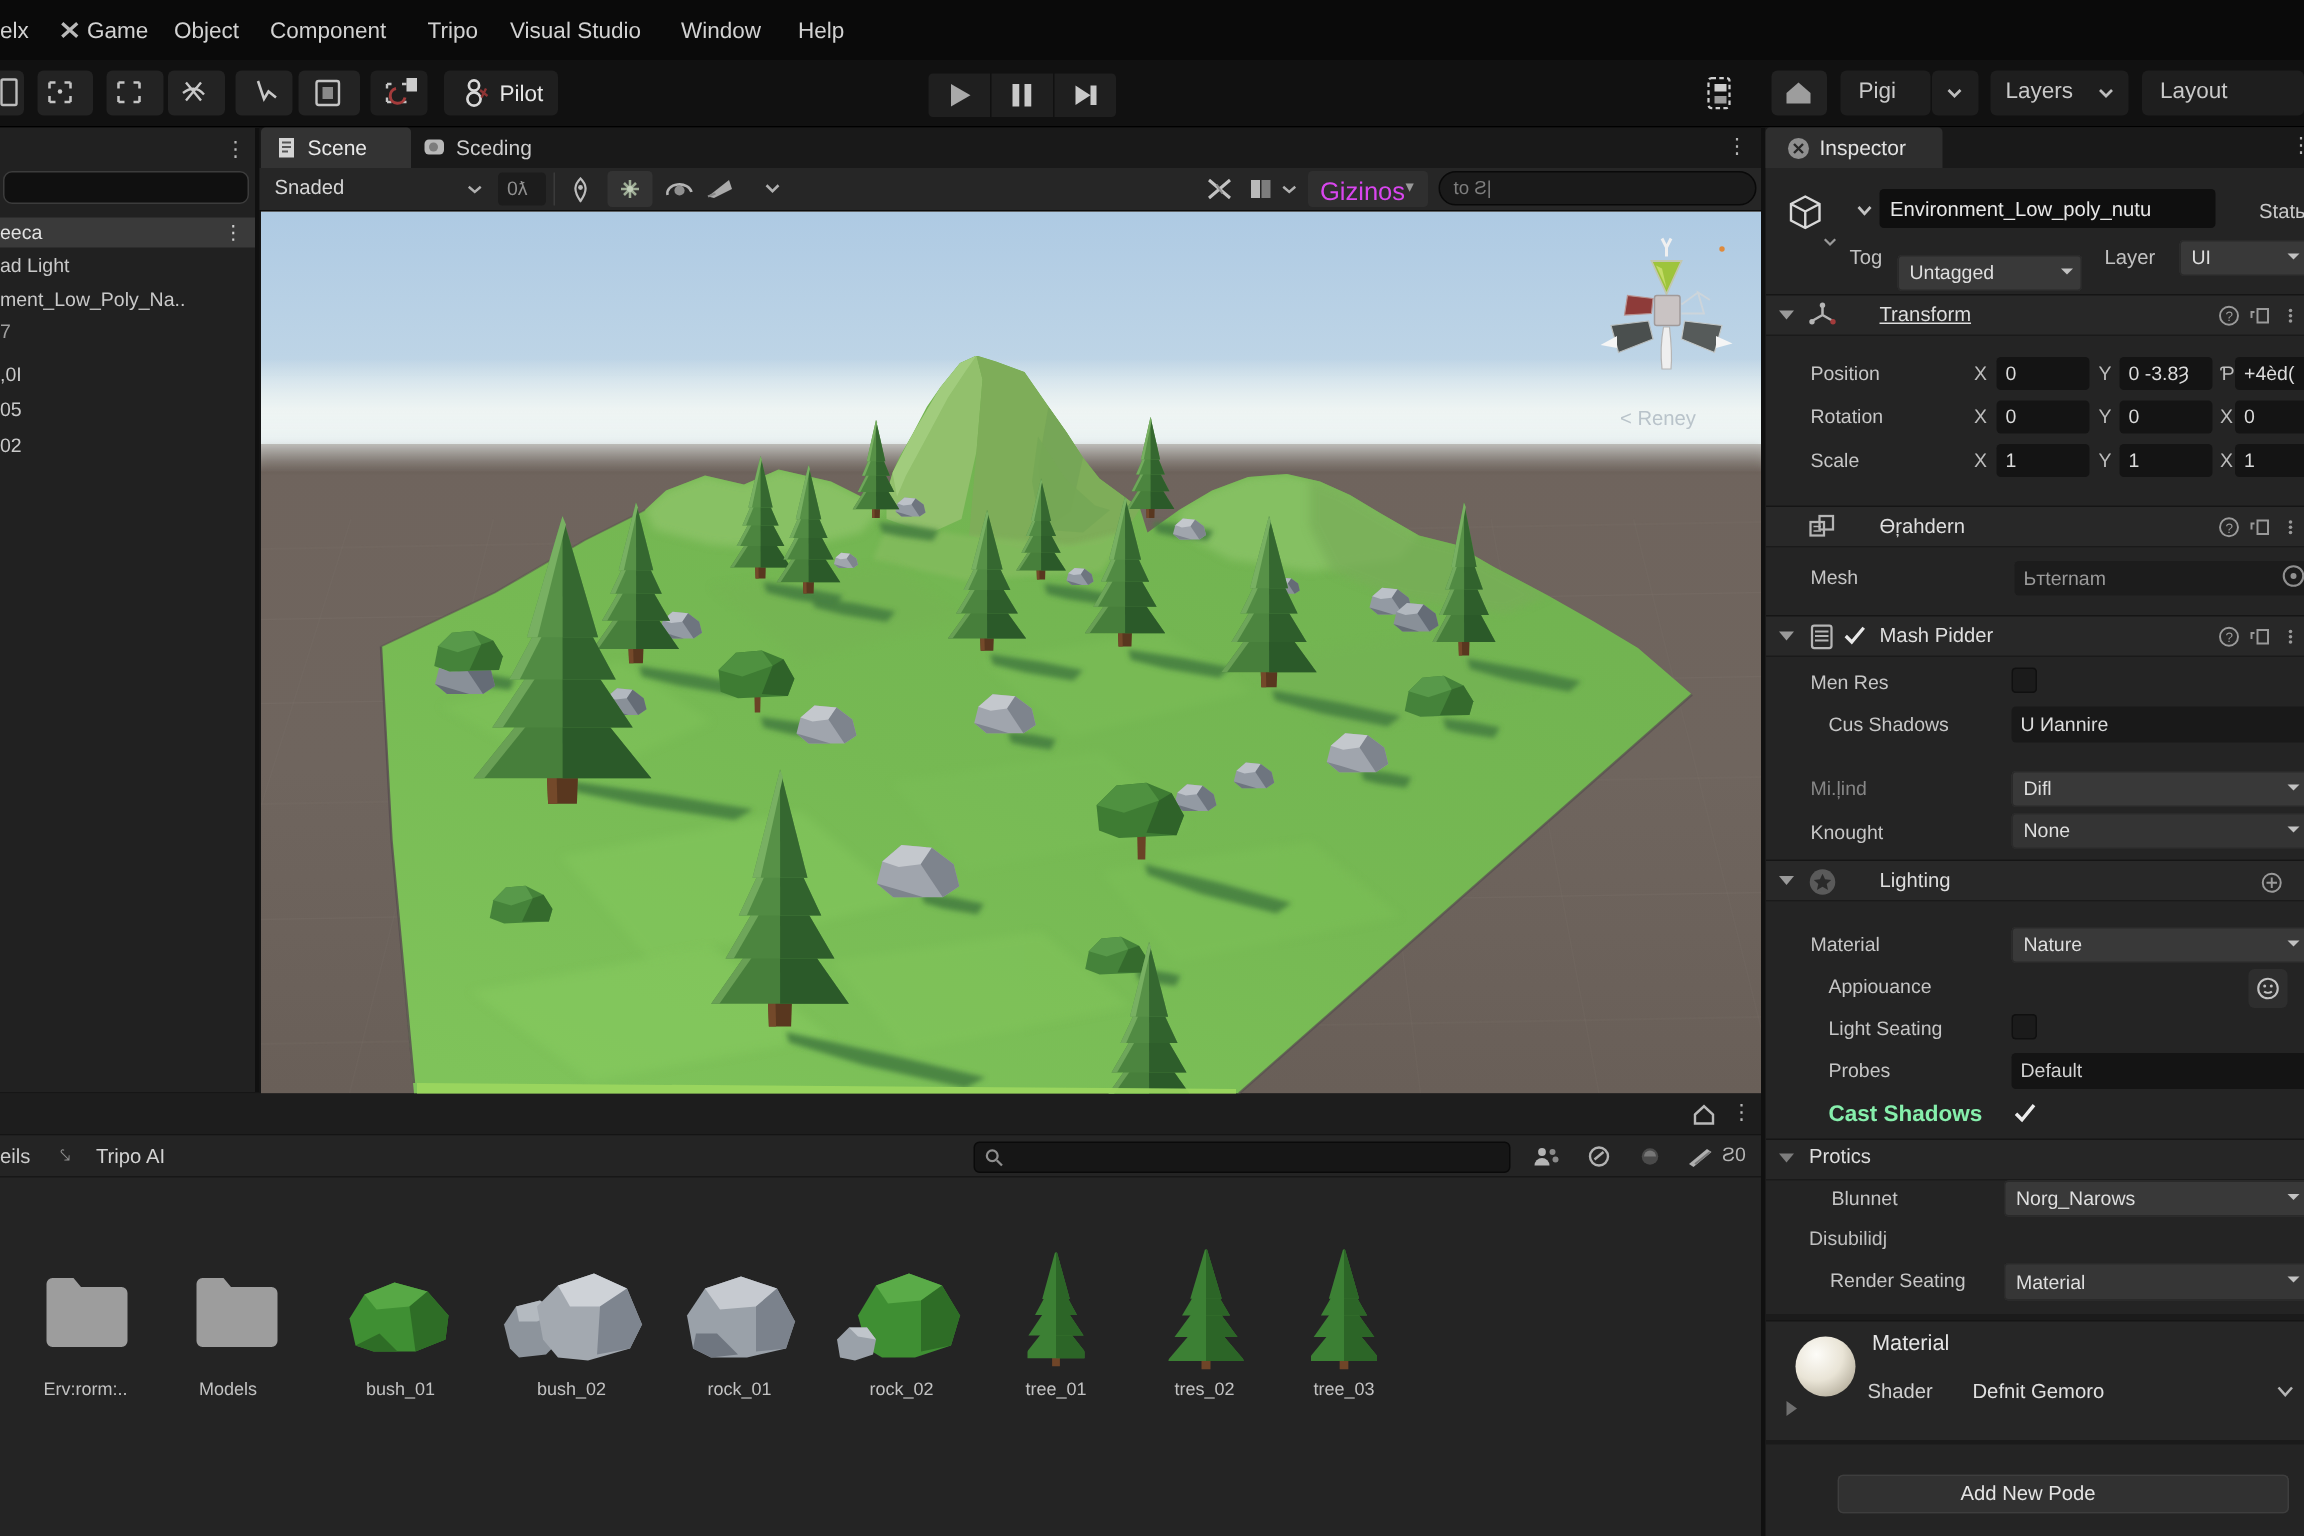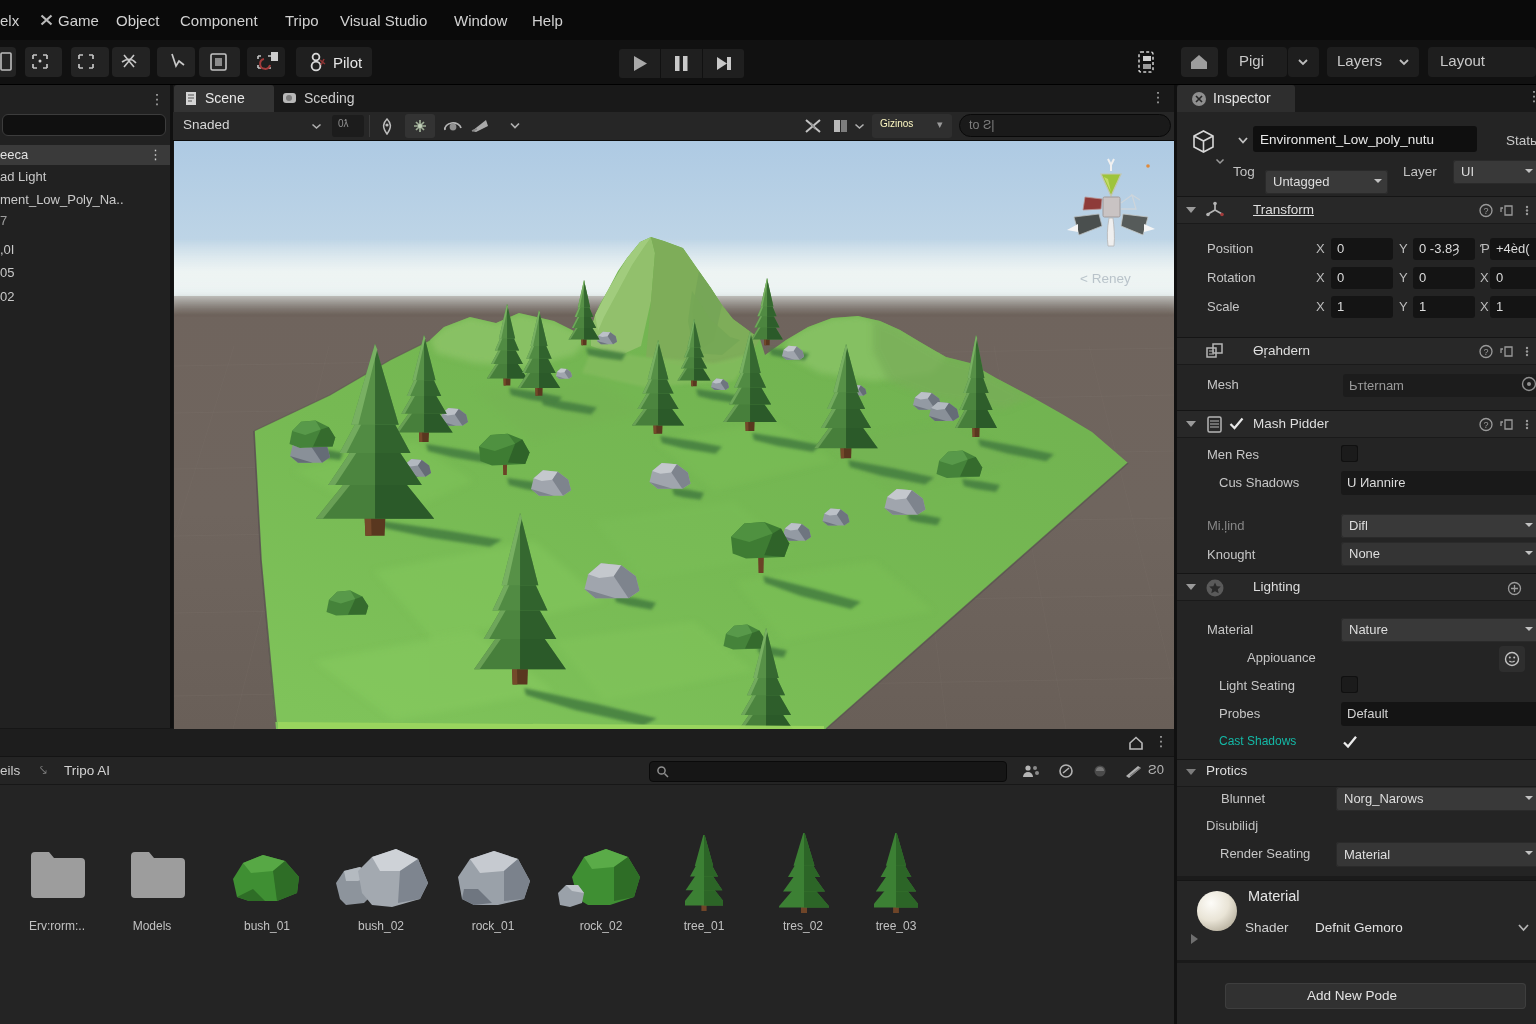--- a/index.html
+++ b/index.html
@@ -145,21 +145,21 @@
         <circle cx="7" cy="7" r="3" fill="#7c7c7c"></circle>
       </svg>
   <span style="position:absolute;left:131px;top:5px;color:#cdcdcd;font-size:14px">Sceding</span>
   <div style="position:absolute;left:978px;top:4px;color:#b5b5b5;font-size:14px">⋮</div>
 </div>
 <div class="abs" id="sctrl">
   <span style="position:absolute;left:10px;top:5px;color:#d6d6d6;font-size:13.5px">Snaded</span>
   <svg class="abs" style="left:138px;top:11px" width="11" height="7" viewBox="0 0 11 7">
         <path d="M1.5 1.5 L5.5 5 L9.5 1.5" stroke="#b0b0b0" stroke-width="1.6" fill="none"></path>
       </svg>
-  <div style="position:absolute;left:159px;top:3px;width:32px;height:22px;background:#1c1c1c;border-radius:3px;color:#8f8f8f;font-size:10px;padding:3px 0 0 6px">0ƛ</div>
+  <div style="position:absolute;left:159px;top:3px;width:32px;height:22px;background:#1c1c1c;border-radius:3px;color:#8f8f8f;font-size:13px;padding:3px 0 0 6px">0ƛ</div>
   <div style="position:absolute;left:196px;top:3px;width:1px;height:22px;background:#3a3a3a"></div>
   <svg class="abs" style="left:206px;top:6px" width="16" height="17" viewBox="0 0 16 17">
         <path d="M8 1 C12 5 13 9 8 16 C3 9 4 5 8 1 Z" fill="none" stroke="#bdbdbd" stroke-width="1.5"></path>
         <circle cx="8" cy="7" r="1.6" fill="#bdbdbd"></circle>
       </svg>
   <div style="position:absolute;left:232px;top:2px;width:30px;height:24px;background:#333;border-radius:3px"></div>
   <svg class="abs" style="left:238px;top:6px" width="18" height="16" viewBox="0 0 18 16">
         <path d="M9 2 v12 M3 8 h12 M5 4 l8 8 M13 4 l-8 8" stroke="#9fae97" stroke-width="1.7"></path>
         <circle cx="9" cy="8" r="2" fill="#c2cfba"></circle>
       </svg>
@@ -179,21 +179,21 @@
         <path d="M8 5 l4 6" stroke="#8f8f8f" stroke-width="1.4"></path>
       </svg>
   <svg class="abs" style="left:659px;top:5px" width="18" height="18" viewBox="0 0 18 18">
         <path d="M2 3 h6 v12 h-6 z" fill="#b9b9b9"></path>
         <path d="M9 3 h6 v12 h-6 z" fill="#7d7d7d"></path>
       </svg>
   <svg class="abs" style="left:681px;top:11px" width="11" height="7" viewBox="0 0 11 7">
         <path d="M1.5 1.5 L5.5 5 L9.5 1.5" stroke="#b0b0b0" stroke-width="1.6" fill="none"></path>
       </svg>
   <div style="position:absolute;left:699px;top:2px;width:80px;height:24px;background:#2f2f2f;border-radius:3px"></div>
-  <span style="position:absolute;left:707px;top:6px;color:#fef9c3;font-size:10px">Gizinos</span>
+  <span style="position:absolute;left:707px;top:6px;color:#d946ef;font-size:17px">Gizinos</span>
   <span style="position:absolute;left:764px;top:6px;color:#9a9a9a;font-size:11px">▾</span>
   <div style="position:absolute;left:786px;top:2px;width:212px;height:23px;background:#1a1a1a;border:1px solid #090909;border-radius:12px"></div>
   <span style="position:absolute;left:796px;top:6px;color:#7e7e7e;font-size:12.5px">to Ƨ|</span>
 </div>
 
 <div class="abs" id="viewport">
       <svg width="1000" height="588" viewBox="0 0 1000 588" style="display:block">
         <defs>
 <linearGradient id="sky" x1="0" y1="0" x2="0" y2="1">
 <stop offset="0" stop-color="#aecae3"></stop>
@@ -809,33 +809,33 @@
         <circle cx="10" cy="10" r="8.5" fill="#5a5a5a"></circle>
         <path d="M10 4.5 L11.7 8.2 L15.8 8.6 L12.8 11.3 L13.7 15.3 L10 13.2 L6.3 15.3 L7.2 11.3 L4.2 8.6 L8.3 8.2 Z" fill="#2a2a2a"></path>
       </svg>
       <div class="lbl" style="left:76px;top:494px;color:#dedede;font-size:13.5px;">Lighting</div>
       <svg class="abs" style="left:330px;top:496px" width="15" height="15" viewBox="0 0 15 15">
         <circle cx="7.5" cy="7.5" r="6" fill="none" stroke="#9a9a9a" stroke-width="1.3"></circle>
         <path d="M7.5 4 v7 M4 7.5 h7" stroke="#9a9a9a" stroke-width="1.3"></path>
       </svg>
       <div class="lbl" style="left:30px;top:537px;color:#c6c6c6;font-size:13px;">Material</div>
       <div class="drop" style="left:164px;top:533px;width:198px;height:24px;line-height:24px">Nature</div>
-      <div class="lbl" style="left:42px;top:565px;color:#c6c6c6;font-size:13px;margin-left:28px;">Appiouance</div>
+      <div class="lbl" style="left:42px;top:565px;color:#c6c6c6;font-size:13px;">Appiouance</div>
       <div style="position:absolute;left:322px;top:561px;width:26px;height:26px;background:#2e2e2e;border-radius:4px"></div>
       <svg class="abs" style="left:327px;top:566px" width="16" height="16" viewBox="0 0 16 16">
         <circle cx="8" cy="8" r="6.5" fill="none" stroke="#c2c2c2" stroke-width="1.4"></circle>
         <circle cx="5.8" cy="6.4" r="1" fill="#c2c2c2"></circle>
         <circle cx="10.2" cy="6.4" r="1" fill="#c2c2c2"></circle>
         <path d="M5.4 10 a3.4 2.6 0 0 0 5.2 0" fill="none" stroke="#c2c2c2" stroke-width="1.3"></path>
       </svg>
       <div class="lbl" style="left:42px;top:593px;color:#c6c6c6;font-size:13px;">Light Seating</div>
       <div class="chk" style="left:164px;top:591px"></div>
       <div class="lbl" style="left:42px;top:621px;color:#c6c6c6;font-size:13px;">Probes</div>
       <div class="fld" style="left:164px;top:617px;width:198px;height:24px;line-height:24px;background:#141414;color:#d2d2d2">Default</div>
-      <div class="lbl" style="left:42px;top:649px;color:#14b8a6;font-size:12px;">Cast Shadows</div>
+      <div class="lbl" style="left:42px;top:649px;color:#86efac;font-size:15px;font-weight:bold;">Cast Shadows</div>
       <svg class="abs" style="left:165px;top:650px" width="16" height="14" viewBox="0 0 16 14">
         <path d="M2 7.5 L6 11.5 L14 1.8" stroke="#ececec" stroke-width="2.3" fill="none"></path>
       </svg>
       <div class="sechead" style="top:674px;background:#262626"></div>
       <div class="tri" style="left:9px;top:684px;border-top-color:#7d7d7d"></div>
       <div class="lbl" style="left:29px;top:678px;color:#dedede;font-size:13.5px;">Protics</div>
       <div class="lbl" style="left:44px;top:706px;color:#c6c6c6;font-size:13px;">Blunnet</div>
       <div class="drop" style="left:159px;top:702px;width:203px;height:24px;line-height:24px">Norɡ_Narows</div>
       <div class="lbl" style="left:29px;top:733px;color:#c0c0c0;font-size:13px;">Disubilidј</div>
       <div class="lbl" style="left:43px;top:761px;color:#c6c6c6;font-size:13px;">Render Seating</div>

